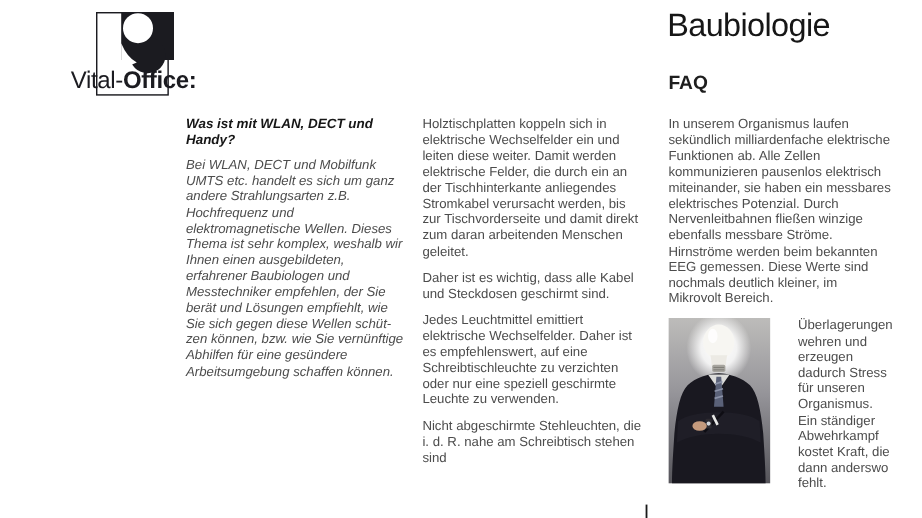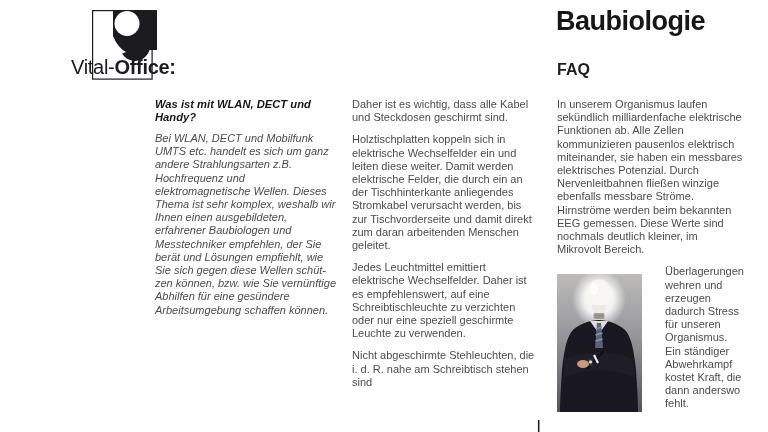--- a/index.html
+++ b/index.html
@@ -3,32 +3,32 @@
 <meta charset="utf-8">
 <style>
   html,body{margin:0;padding:0;}
   body{
     width:768px;height:432px;position:relative;overflow:hidden;
     background:#ffffff;
     font-family:"Liberation Sans","DejaVu Sans",sans-serif;
     -webkit-font-smoothing:antialiased;
   }
   
-  .logo-wrap{position:absolute;left:49px;top:10px;width:200px;height:72px;padding-left:43px;}
+  .logo-wrap{position:absolute;left:37px;top:10px;width:200px;height:72px;padding-left:43px;}
   .logo-wrap svg{display:block;}
   .wordmark{
     position:absolute;left:22px;top:47px;
     font-size:20px;line-height:20px;letter-spacing:-0.3px;
     color:#1b1b20;white-space:nowrap;
   }
   .wordmark .wm-bold{font-weight:bold;}
   
   .masthead-title{
     position:absolute;left:556px;top:6px;
-    font-size:27px;font-weight:bold;letter-spacing:-0.5px;color:#161616;
+    font-size:27px;font-weight:normal;letter-spacing:-0.5px;color:#161616;
   }
   .masthead-sub{
     position:absolute;left:557px;top:61px;
     font-size:16px;font-weight:bold;color:#1e1e1e;
   }
   
   .col{
     position:absolute;top:98px;width:183px;
     color:#4c4c4c;hyphens:manual;
   }
@@ -38,21 +38,21 @@
   .col h3{
     margin:0 0 8px 0;font-size:11.2px;line-height:13px;
     font-weight:bold;color:#161616;
   }
   .col h3.mid{margin-top:13px;}
   .col p{
     margin:0 0 9px 0;font-size:11px;line-height:13.2px;
   }
   .col p.intro{margin-bottom:5px;}
   
-  .photo-row{display:flex;align-items:center;}
+  .photo-row{display:flex;align-items:flex-start;}
   .photo{width:85px;height:138px;flex:0 0 auto;margin-right:23px;}
   .photo svg{display:block;}
   .beside{width:79px;font-size:10.4px;line-height:13.2px;margin:0;}
   
   .folio-mark{
     position:absolute;left:537px;top:419px;
     font-size:12px;line-height:12px;color:#1a1a1a;font-weight:bold;
   }
 </style>
 </head>
@@ -75,22 +75,22 @@
 
 <div class="masthead-title">Baubiologie</div>
 <div class="masthead-sub">FAQ</div>
 
 <div class="col col-1">
   <h3>Was ist mit WLAN, DECT und Handy?</h3>
   <p>Bei WLAN, DECT und Mobilfunk UMTS etc. handelt es sich um ganz andere Strahlungsarten z.B. Hochfrequenz und elektromagnetische Wellen. Dieses The­ma ist sehr komplex, weshalb wir Ihnen einen ausgebildeten, erfahrener Baubi­ologen und Messtechniker empfehlen, der Sie berät und Lösungen empfiehlt, wie Sie sich gegen diese Wellen schüt­zen können, bzw. wie Sie vernünftige Abhilfen für eine gesündere Arbeitsum­gebung schaffen können.</p>
 </div>
 
 <div class="col col-2">
+  <p>Holztischplatten koppeln sich in elektri­sche Wechselfelder ein und leiten diese weiter. Damit werden elektrische Felder, die durch ein an der Tischhinterkante anliegendes Stromkabel verursacht werden, bis zur Tischvorderseite und damit direkt zum daran arbeitenden Menschen geleitet.</p>
   <p>Daher ist es wichtig, dass alle Kabel und Steckdosen geschirmt sind.</p>
-  <p>Holztischplatten koppeln sich in elektri­sche Wechselfelder ein und leiten diese weiter. Damit werden elektrische Felder, die durch ein an der Tischhinterkante anliegendes Stromkabel verursacht werden, bis zur Tischvorderseite und damit direkt zum daran arbeitenden Menschen geleitet.</p>
   <p>Jedes Leuchtmittel emittiert elektrische Wechselfelder. Daher ist es empfehlens­wert, auf eine Schreibtischleuchte zu verzichten oder nur eine speziell ge­schirmte Leuchte zu verwenden.</p>
   <p><span>Nicht abgeschirmte Stehleuchten, die i. d. R. nahe am Schreibtisch stehen sind </span></p>
 </div>
 
 <div class="col col-3">
   <p>In unserem Organismus laufen sekünd­lich milliardenfache elektrische Funktio­nen ab. Alle Zellen kommunizieren pau­senlos elektrisch miteinander, sie haben ein messbares elektrisches Potenzial. Durch Nervenleitbahnen fließen winzige ebenfalls messbare Ströme. Hirnströme werden beim bekannten EEG gemessen. Diese Werte sind nochmals deutlich kleiner, im Mikrovolt Bereich.</p>
   <div class="photo-row">
     <div class="photo">
       <svg width="85" height="138" viewBox="0 0 85 138" aria-hidden="true">
         <defs>

